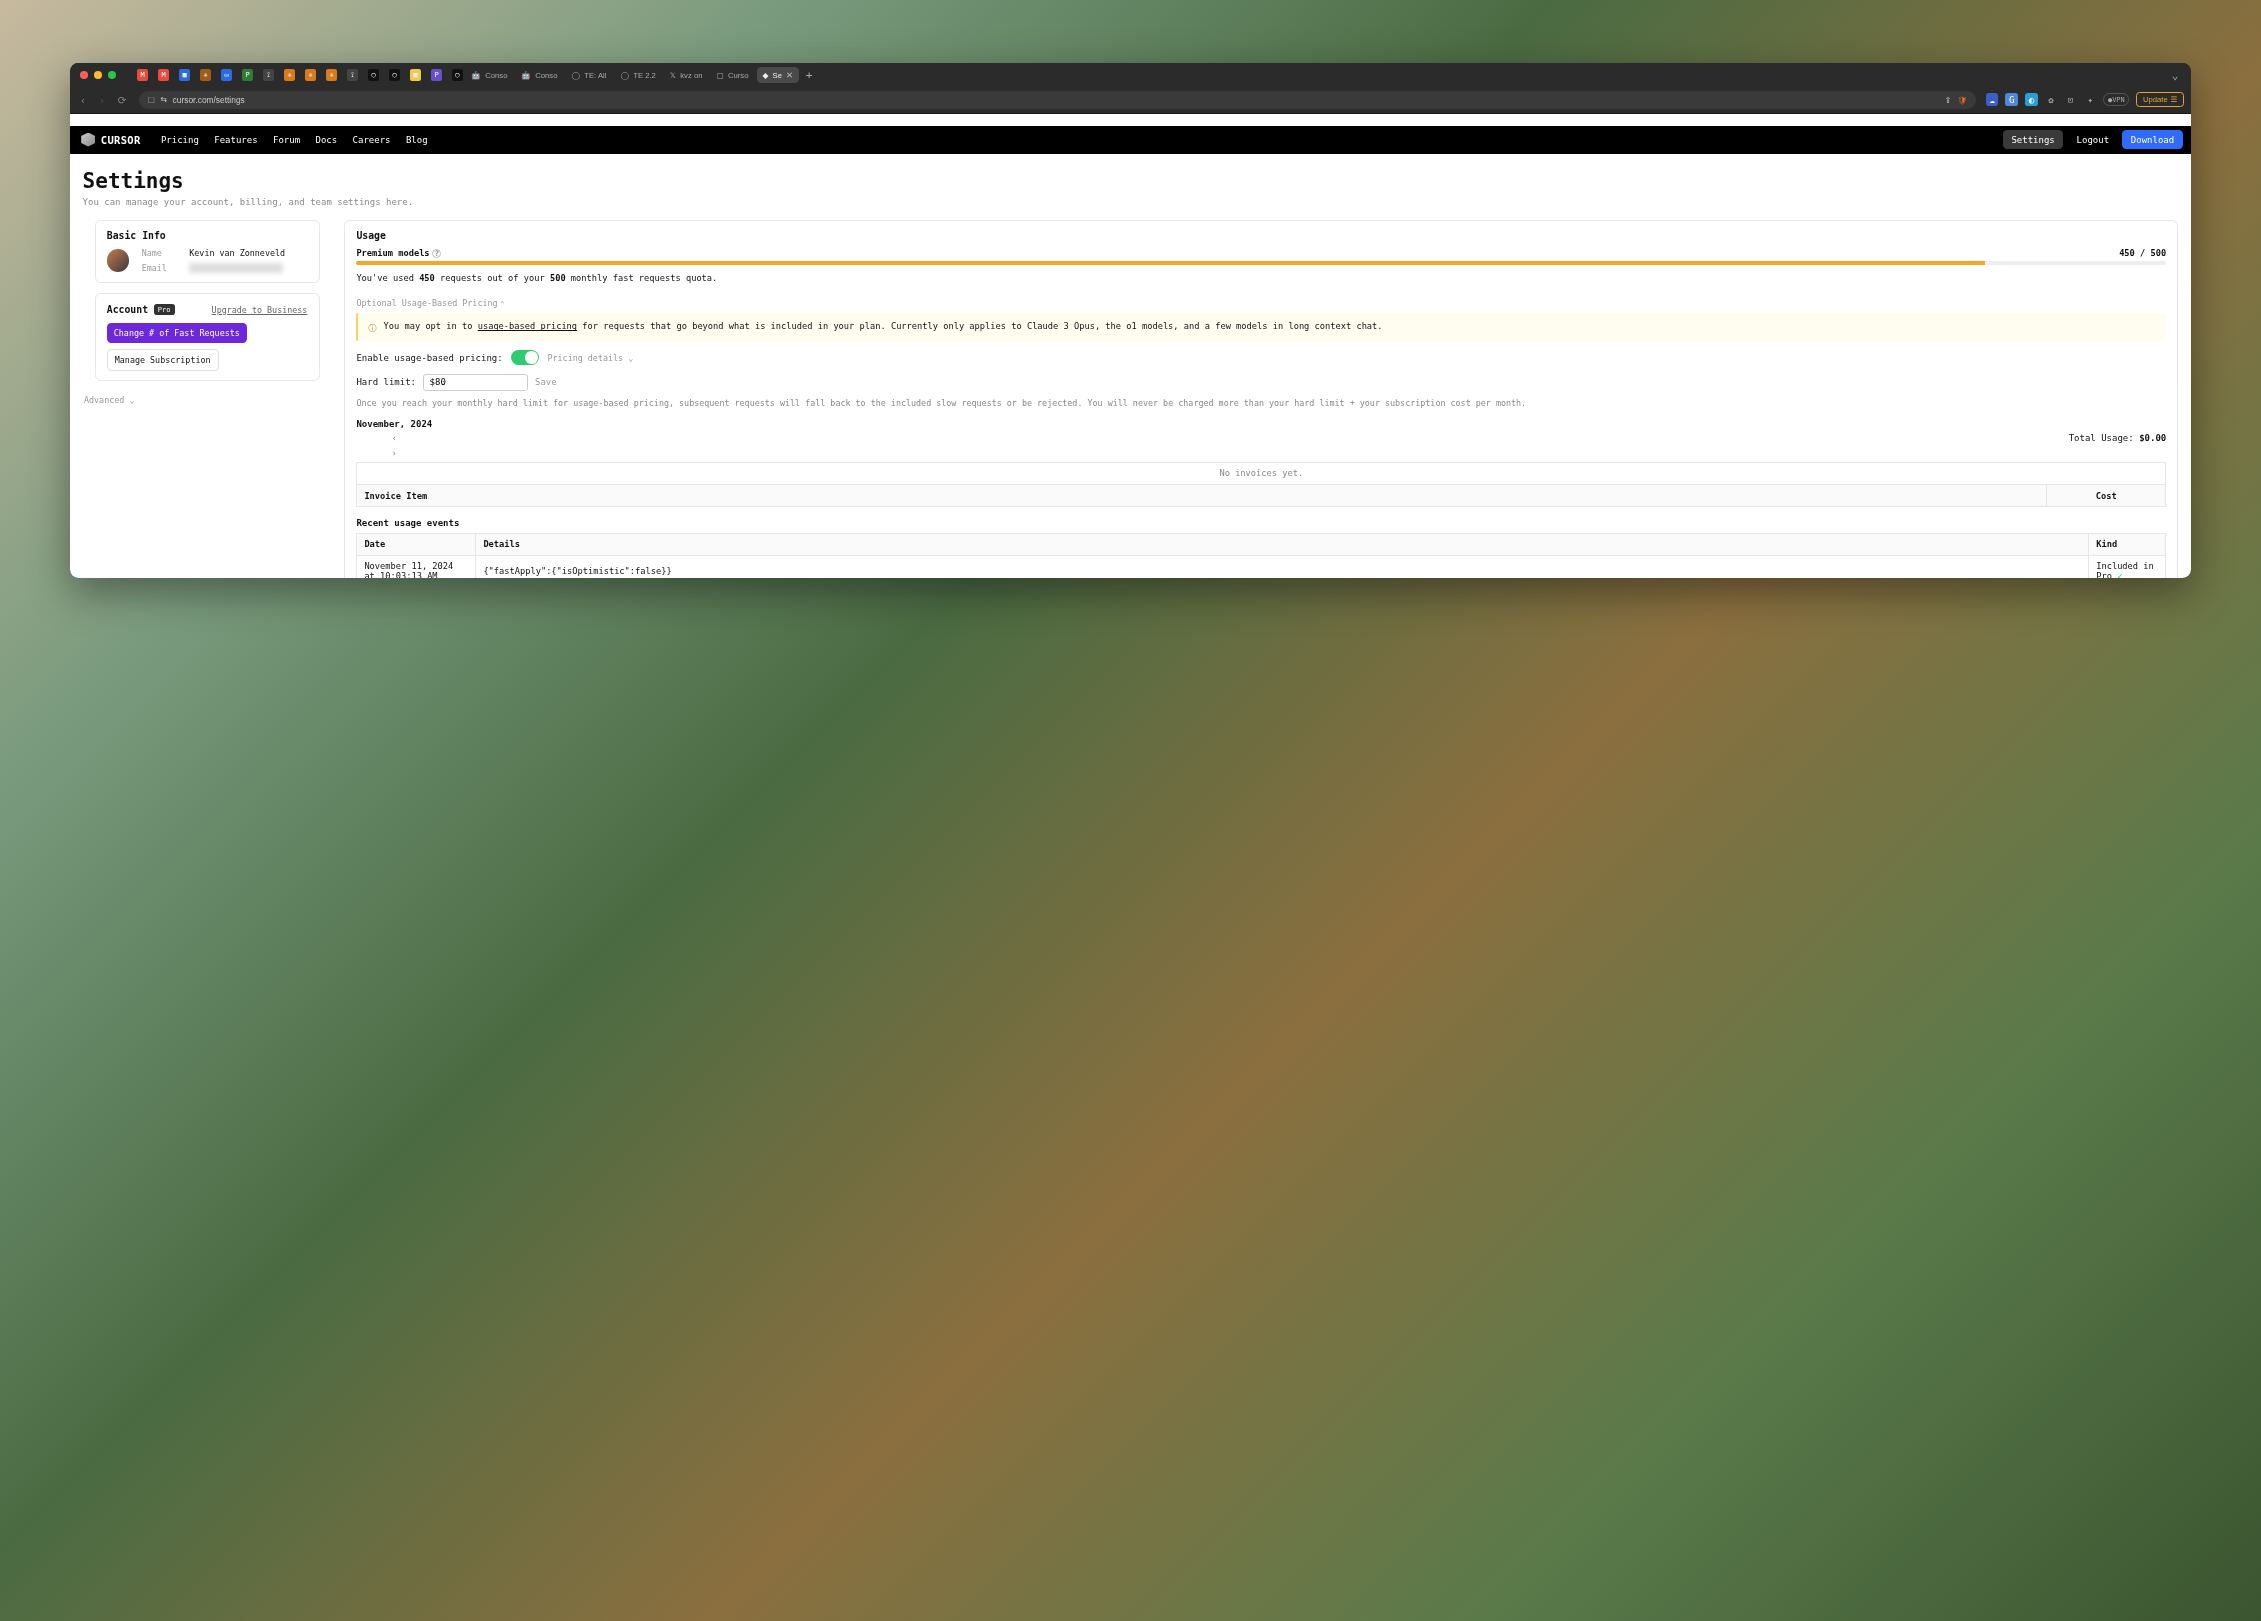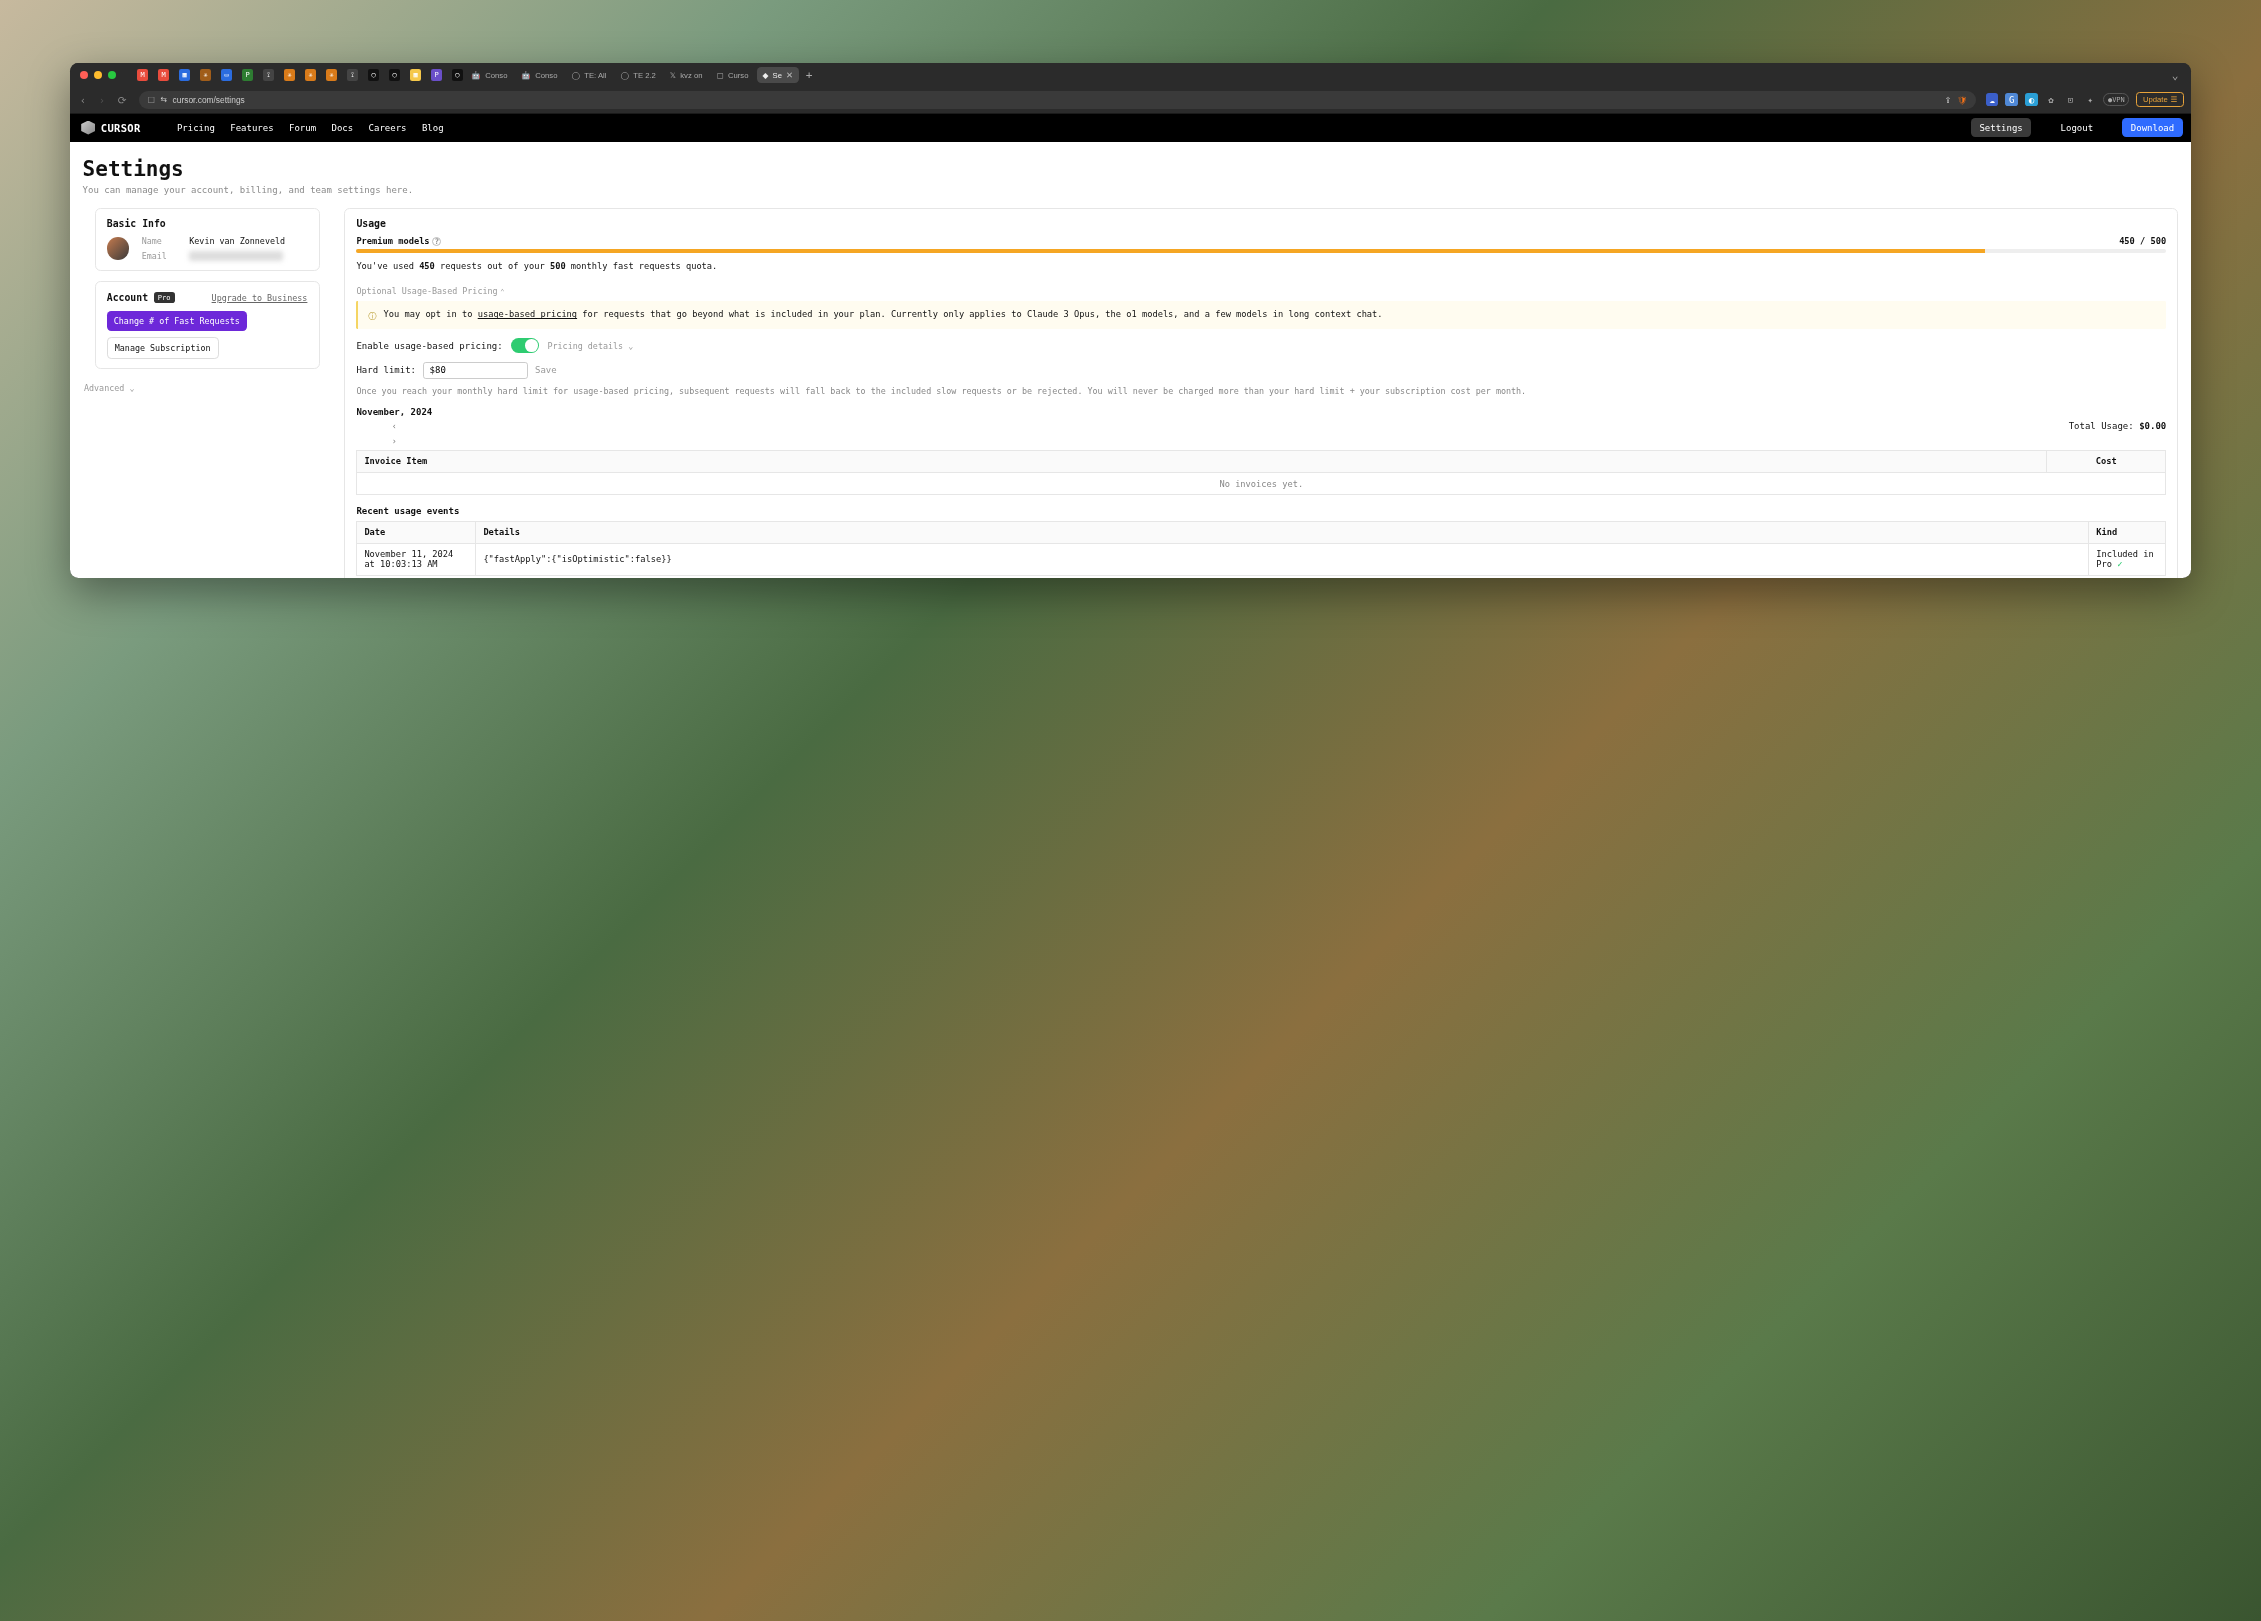--- a/index.html
+++ b/index.html
@@ -50,21 +50,21 @@
   }
   .nav-btn { color:#888; font-size:10.5px; padding:1.4px 2.8px; }
   .addr-field { flex:1; background:#3a3a3a; height:18px; border-radius:9px; display:flex; align-items:center; padding:0 8.4px; gap:5.6px; color:#ccc; font-size:8.4px; font-family:-apple-system,sans-serif; margin:0 2.8px; }
   .addr-field .lock { font-size:7.7px; }
   .ext-icons { display:flex; gap:7px; align-items:center; color:#aaa; }
   .ext-ic { width:12.6px; height:12.6px; display:flex; align-items:center; justify-content:center; border-radius:2.8px; font-size:9px; }
   .update-btn { border:0.7px solid #e8a33a; color:#e8a33a; font-size:7.7px; padding:2.1px 5.6px; border-radius:3.5px; font-family:-apple-system,sans-serif; display:flex; gap:2.8px; align-items:center;}
 
   
   .page { background:#fff; height: calc(100% - 50px); overflow:hidden; }
-  .site-header { background:#000; height:28px; display:flex; align-items:center; padding:0 8.4px; gap:21px; }
+  .site-header { background:#000; height:28px; display:flex; align-items:center; padding:0 8.4px; gap:5px;margin-top:12px; }
   .logo { display:flex; align-items:center; gap:5.6px; color:#fff; font-weight:700; letter-spacing:0.3px; font-size:10.5px; padding:0 5.6px 0 2.8px;}
   .logo-mark { width:14px; height:14px; background:linear-gradient(135deg,#ccc,#888); clip-path: polygon(50% 0,100% 25%,100% 75%,50% 100%,0 75%,0 25%); }
   .hnav { display:flex; gap:15.4px; margin-left:9.8px; }
   .hnav a { color:#fff; font-size:9px; text-decoration:none; }
   .hspacer { flex:1; }
   .hbtn { color:#fff; font-size:9px; padding:4.2px 8.4px; border-radius:4.2px; }
   .hbtn.active { background:#3a3a3a; }
   .dl { background:#2f6bff; }
 
   .content { padding:15.4px 12.6px 0 12.6px; height:calc(100% - 28px); overflow:hidden; color:#111; }
@@ -333,26 +333,26 @@
                 <span style="font-weight:600">November, 2024</span>
                 <span class="ar">‹</span>
                 <span class="ar">›</span>
               </div>
               <div><span>Total Usage: </span><b>$0.00</b></div>
             </div>
 
             <table>
               <tbody>
                   <tr>
+                    <td colspan="2" class="center">No invoices yet.</td>
+                  </tr>
+              <tr>
                 <th>Invoice Item</th>
                 <th style="width:119px;text-align:center">Cost</th>
               </tr>
-              <tr>
-                    <td colspan="2" class="center">No invoices yet.</td>
-                  </tr>
             </tbody>
               </table>
 
             <div class="rue">Recent usage events</div>
             <table>
               <tbody>
                   <tr>
                 <th style="width:119px">Date</th>
                 <th>Details</th>
                 <th style="width:77px">Kind</th>

